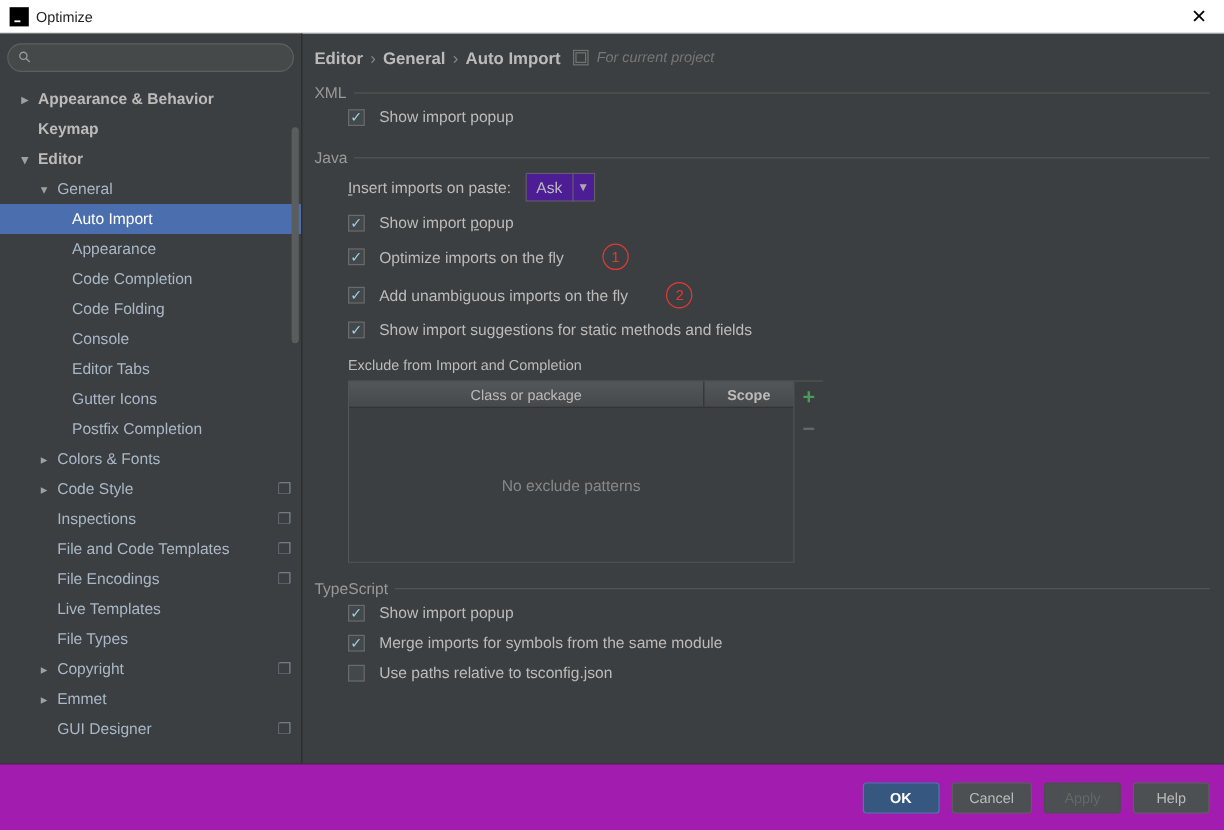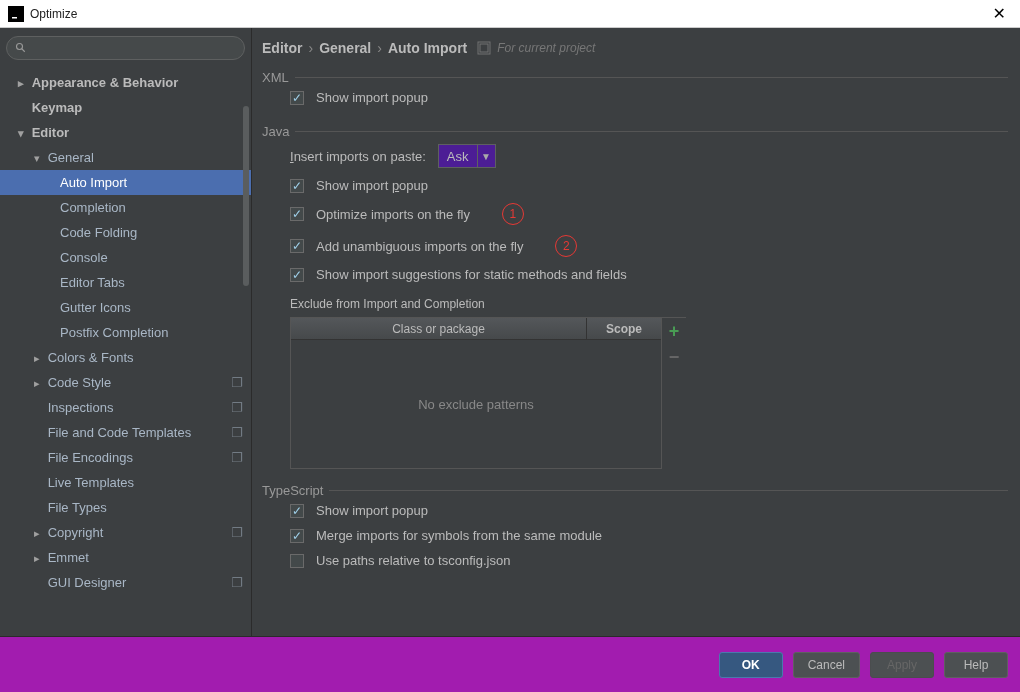--- a/index.html
+++ b/index.html
@@ -93,21 +93,24 @@
     <div class="tree">
       <div class="sidebar-scrollbar"></div>
       <div class="tree-item lvl0 bold"><span class="disc right"></span>&nbsp;<span>Appearance &amp; Behavior</span></div>
       <div class="tree-item lvl0 bold"><span class="disc"></span>&nbsp;<span>Keymap</span></div>
       <div class="tree-item lvl0 bold"><span class="disc down"></span>&nbsp;<span>Editor</span></div>
       <div class="tree-item lvl1"><span class="disc down"></span>&nbsp;<span>General</span></div>
       <div class="tree-item lvl2 selected">
           <span>Auto Import</span>
         </div>
       <div class="tree-item lvl2">
-          <span>Completion</span>
+          <span>Appearance</span>
+        </div>
+      <div class="tree-item lvl2">
+          <span>Code Completion</span>
         </div>
       <div class="tree-item lvl2">
           <span>Code Folding</span>
         </div>
       <div class="tree-item lvl2">
           <span>Console</span>
         </div>
       <div class="tree-item lvl2">
           <span>Editor Tabs</span>
         </div>

